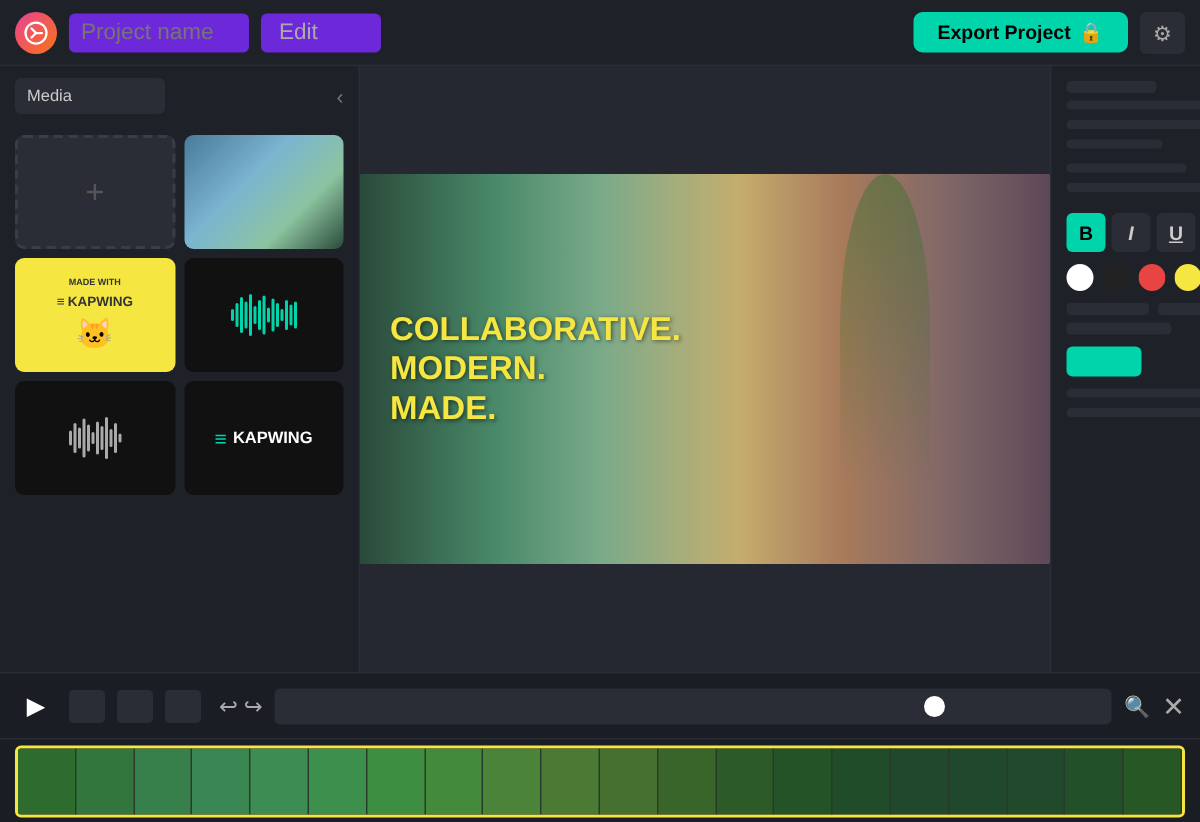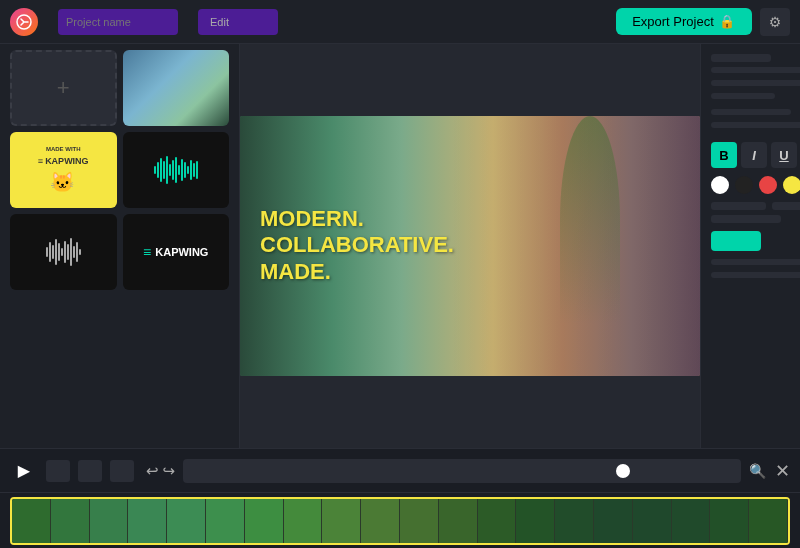--- a/index.html
+++ b/index.html
@@ -23,39 +23,38 @@
       border-bottom: 1px solid #2a2d36;
     }
     .logo-circle {
       width: 28px; height: 28px;
       border-radius: 50%;
       background: linear-gradient(135deg, #e84393, #f97316);
       flex-shrink: 0;
       display: flex; align-items: center; justify-content: center;
     }
     .top-bar-input {
-      background: #4c1d95;
+      background: #6d28d9;
       border: none;
       border-radius: 4px;
       height: 26px;
       color: #aaa;
-      font-size: 11px;
+      font-size: 15px;
       padding: 0 8px;
       outline: none;
-      margin-left: 12px;
     }
     .top-bar-input.wide { width: 120px; }
     .top-bar-input.medium { width: 80px; padding-left: 12px; }
     .top-bar-spacer { flex: 1; }
     .export-btn {
       background: #00d4aa;
       border: none;
       border-radius: 6px;
       color: #000;
-      font-weight: 400;
+      font-weight: 700;
       font-size: 13px;
       padding: 6px 16px;
       cursor: pointer;
       display: flex;
       align-items: center;
       gap: 6px;
       margin-left: 28px;
     }
     .top-bar-icon-btn {
       background: #2a2d36;
@@ -416,20 +415,24 @@
     <span>🔒</span>
   </button>
   <button class="top-bar-icon-btn">
     <span>⚙</span>
   </button>
 </div>
 
 <div class="main-area">
 
   <div class="left-panel">
+    <div class="left-panel-header">
+      <input class="panel-title-input" type="text" value="Media" style="">
+      <button class="chevron-btn">‹</button>
+    </div>
     <div class="media-grid">
 
       <div class="media-thumb empty">
         <span>+</span>
       </div>
 
       <div class="media-thumb thumb-photo"></div>
 
       <div class="media-thumb thumb-yellow">
         <div class="made-with">MADE WITH</div>
@@ -488,22 +491,22 @@
     <div class="video-canvas">
       <div class="video-bg">
 
         <div style="position:absolute;top:0;left:0;width:100%;height:100%;background:linear-gradient(to right, #2a4a3a 0%, #4a8a6a 20%, #7aaa8a 35%, #c8b070 55%, #b08060 70%, #8a7070 85%, #6a5060 100%);"></div>
 
         <div style="position:absolute;top:0;right:80px;width:60px;height:80%;background:linear-gradient(to bottom, rgba(80,120,60,0.6), transparent);border-radius:50% 50% 0 0;"></div>
 
         <div style="position:absolute;top:0;right:0;width:55%;height:100%;background:linear-gradient(to left, rgba(0,0,0,0.1), transparent);"></div>
       </div>
       <div class="video-text-overlay">
+        <div>COLLABORATIVE.</div>
         <div>MODERN.</div>
-        <div>COLLABORATIVE.</div>
         <div>MADE.</div>
       </div>
     </div>
   </div>
 
   <div class="right-panel">
 
     <div class="right-panel-section">
       <div class="right-panel-label"></div>
       <div class="right-panel-bar w80"></div>

